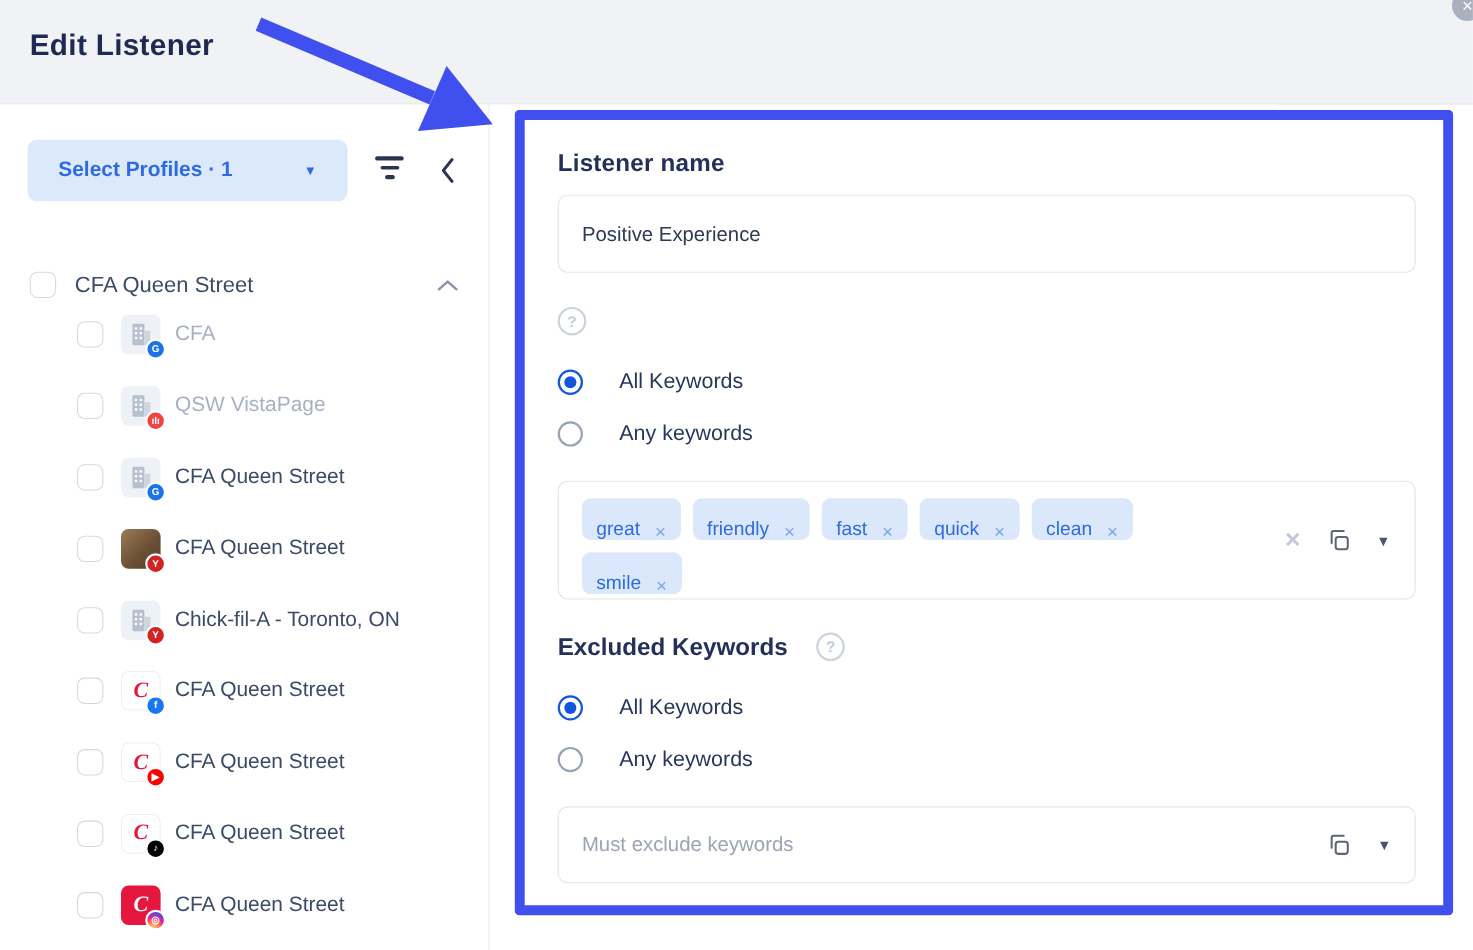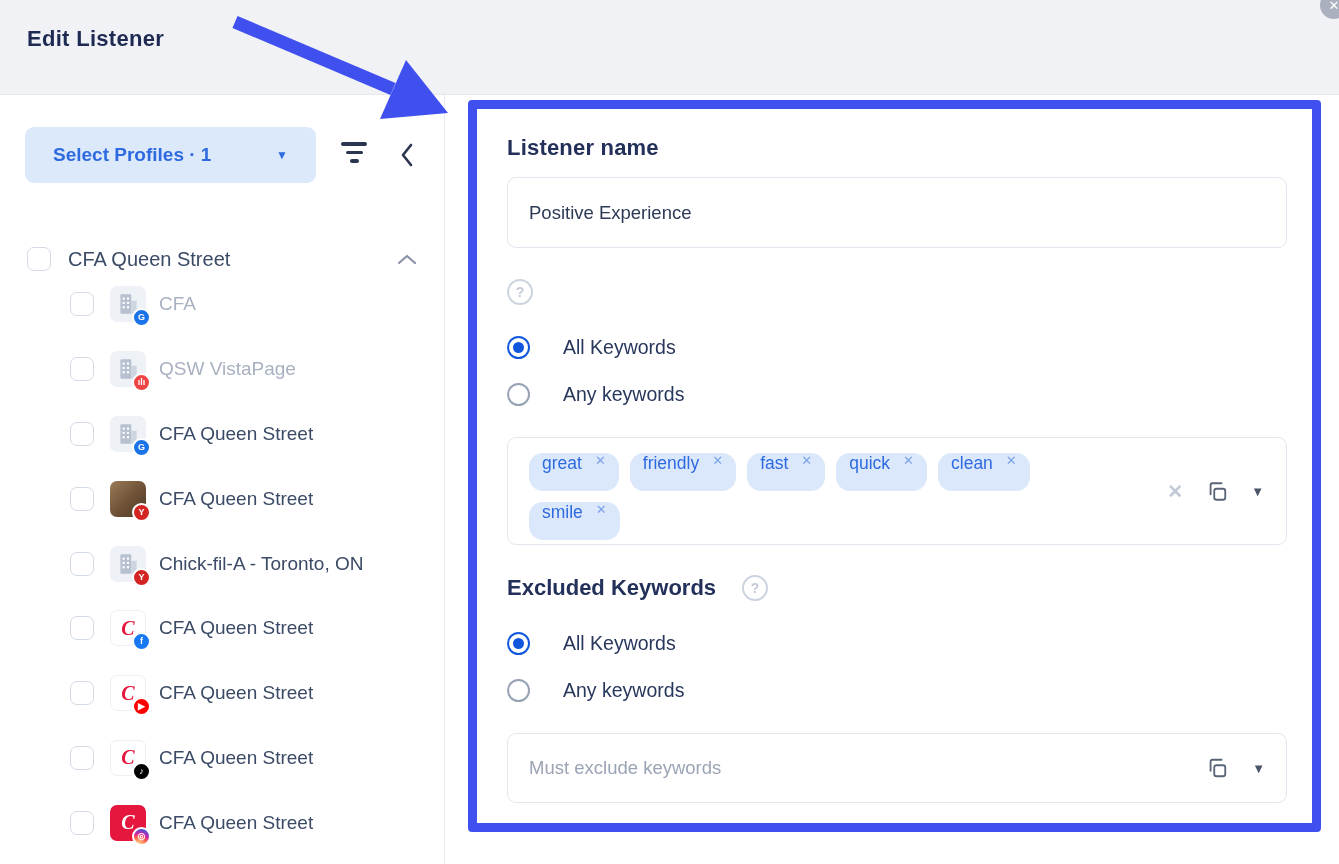--- a/index.html
+++ b/index.html
@@ -1,21 +1,21 @@
 <!DOCTYPE html>
 <html><head>
 <meta charset="utf-8">
 <style>
   *{margin:0;padding:0;box-sizing:border-box}
   html,body{width:1339px;height:864px;overflow:hidden;background:#fff;font-family:"Liberation Sans",sans-serif}
   .page{position:relative;width:1339px;height:864px}
 
   
   .header{position:absolute;left:0;top:0;width:100%;height:95px;background:#f1f2f6;border-bottom:1px solid #e6e8ee}
-  .page-title{position:absolute;left:27px;top:26px;font-size:22px;font-weight:700;color:#1e2a52;letter-spacing:.3px}
+  .page-title{position:absolute;left:27px;top:26px;font-size:27px;font-weight:700;color:#1e2a52;letter-spacing:.3px}
   .close-btn{position:absolute;right:-9px;top:-9px;width:28px;height:28px;border-radius:50%;background:#aab0bd;color:#fff;
     font-size:13px;display:flex;align-items:center;justify-content:center;cursor:pointer;z-index:60}
 
   
   .sidebar{position:absolute;left:0;top:95px;width:445px;height:769px;background:#fff;border-right:1px solid #e9ebf1}
   .select-profiles{position:absolute;left:25px;top:32px;width:291px;height:56px;border:none;border-radius:9px;background:#dce9fb;
     color:#2e6ae0;font-size:19px;font-weight:600;font-family:inherit;display:flex;align-items:center;justify-content:space-between;
     padding:0 28px;cursor:pointer}
   .select-caret{font-size:12px}
   .filter-icon{position:absolute;left:339px;top:47px;width:30px;height:26px;display:flex;flex-direction:column;align-items:center;gap:5px;cursor:pointer}
@@ -62,21 +62,21 @@
   .radio-row{position:absolute;left:61px;display:flex;align-items:center;cursor:pointer;height:26px}
   #r-inc-all{top:239px} #r-inc-any{top:286px} #r-exc-all{top:535px} #r-exc-any{top:582px}
   .radio{width:23px;height:23px;border-radius:50%;border:2px solid #97a2b4;background:#fff;flex:none;position:relative}
   .radio.checked{border-color:#1157de}
   .radio.checked::after{content:"";position:absolute;inset:4px;border-radius:50%;background:#1157de}
   .radio-label{margin-left:33px;font-size:19.5px;color:#27375c}
 
   .keywords-box{position:absolute;left:61px;top:342px;width:780px;height:108px;border:1px solid #e3e6ee;border-radius:9px;
     padding:15px 165px 15px 21px;cursor:text}
   .chips{display:flex;flex-wrap:wrap;gap:11px;width:100%}
-  .chip{height:38px;background:#dbe8fb;border-radius:14px;display:inline-flex;align-items:flex-start;padding:0 13px;gap:13px}
+  .chip{height:38px;background:#dbe8fb;border-radius:8px;display:inline-flex;align-items:flex-end;padding:0 13px;gap:13px}
   .chip-label{font-size:17.5px;color:#2e6ae0}
   .chip-x{font-size:13px;color:#7da3e8;cursor:pointer}
   .box-controls{position:absolute;right:22px;top:50%;transform:translateY(-50%);display:flex;align-items:center;gap:23px}
   .clear-x{font-size:19px;color:#c2c9d6;font-weight:700;cursor:pointer}
   .box-caret{font-size:13px;color:#4a5568;cursor:pointer}
   .copy-ic{display:flex;cursor:pointer}
 
   .exclude-wrap{position:absolute;left:61px;top:638px;width:780px;height:70px}
   .exclude-input{width:100%;height:100%;border:1px solid #e3e6ee;border-radius:9px;padding:0 120px 0 21px;font-size:18.5px;
     color:#2c3a55;font-family:inherit;outline:none}

